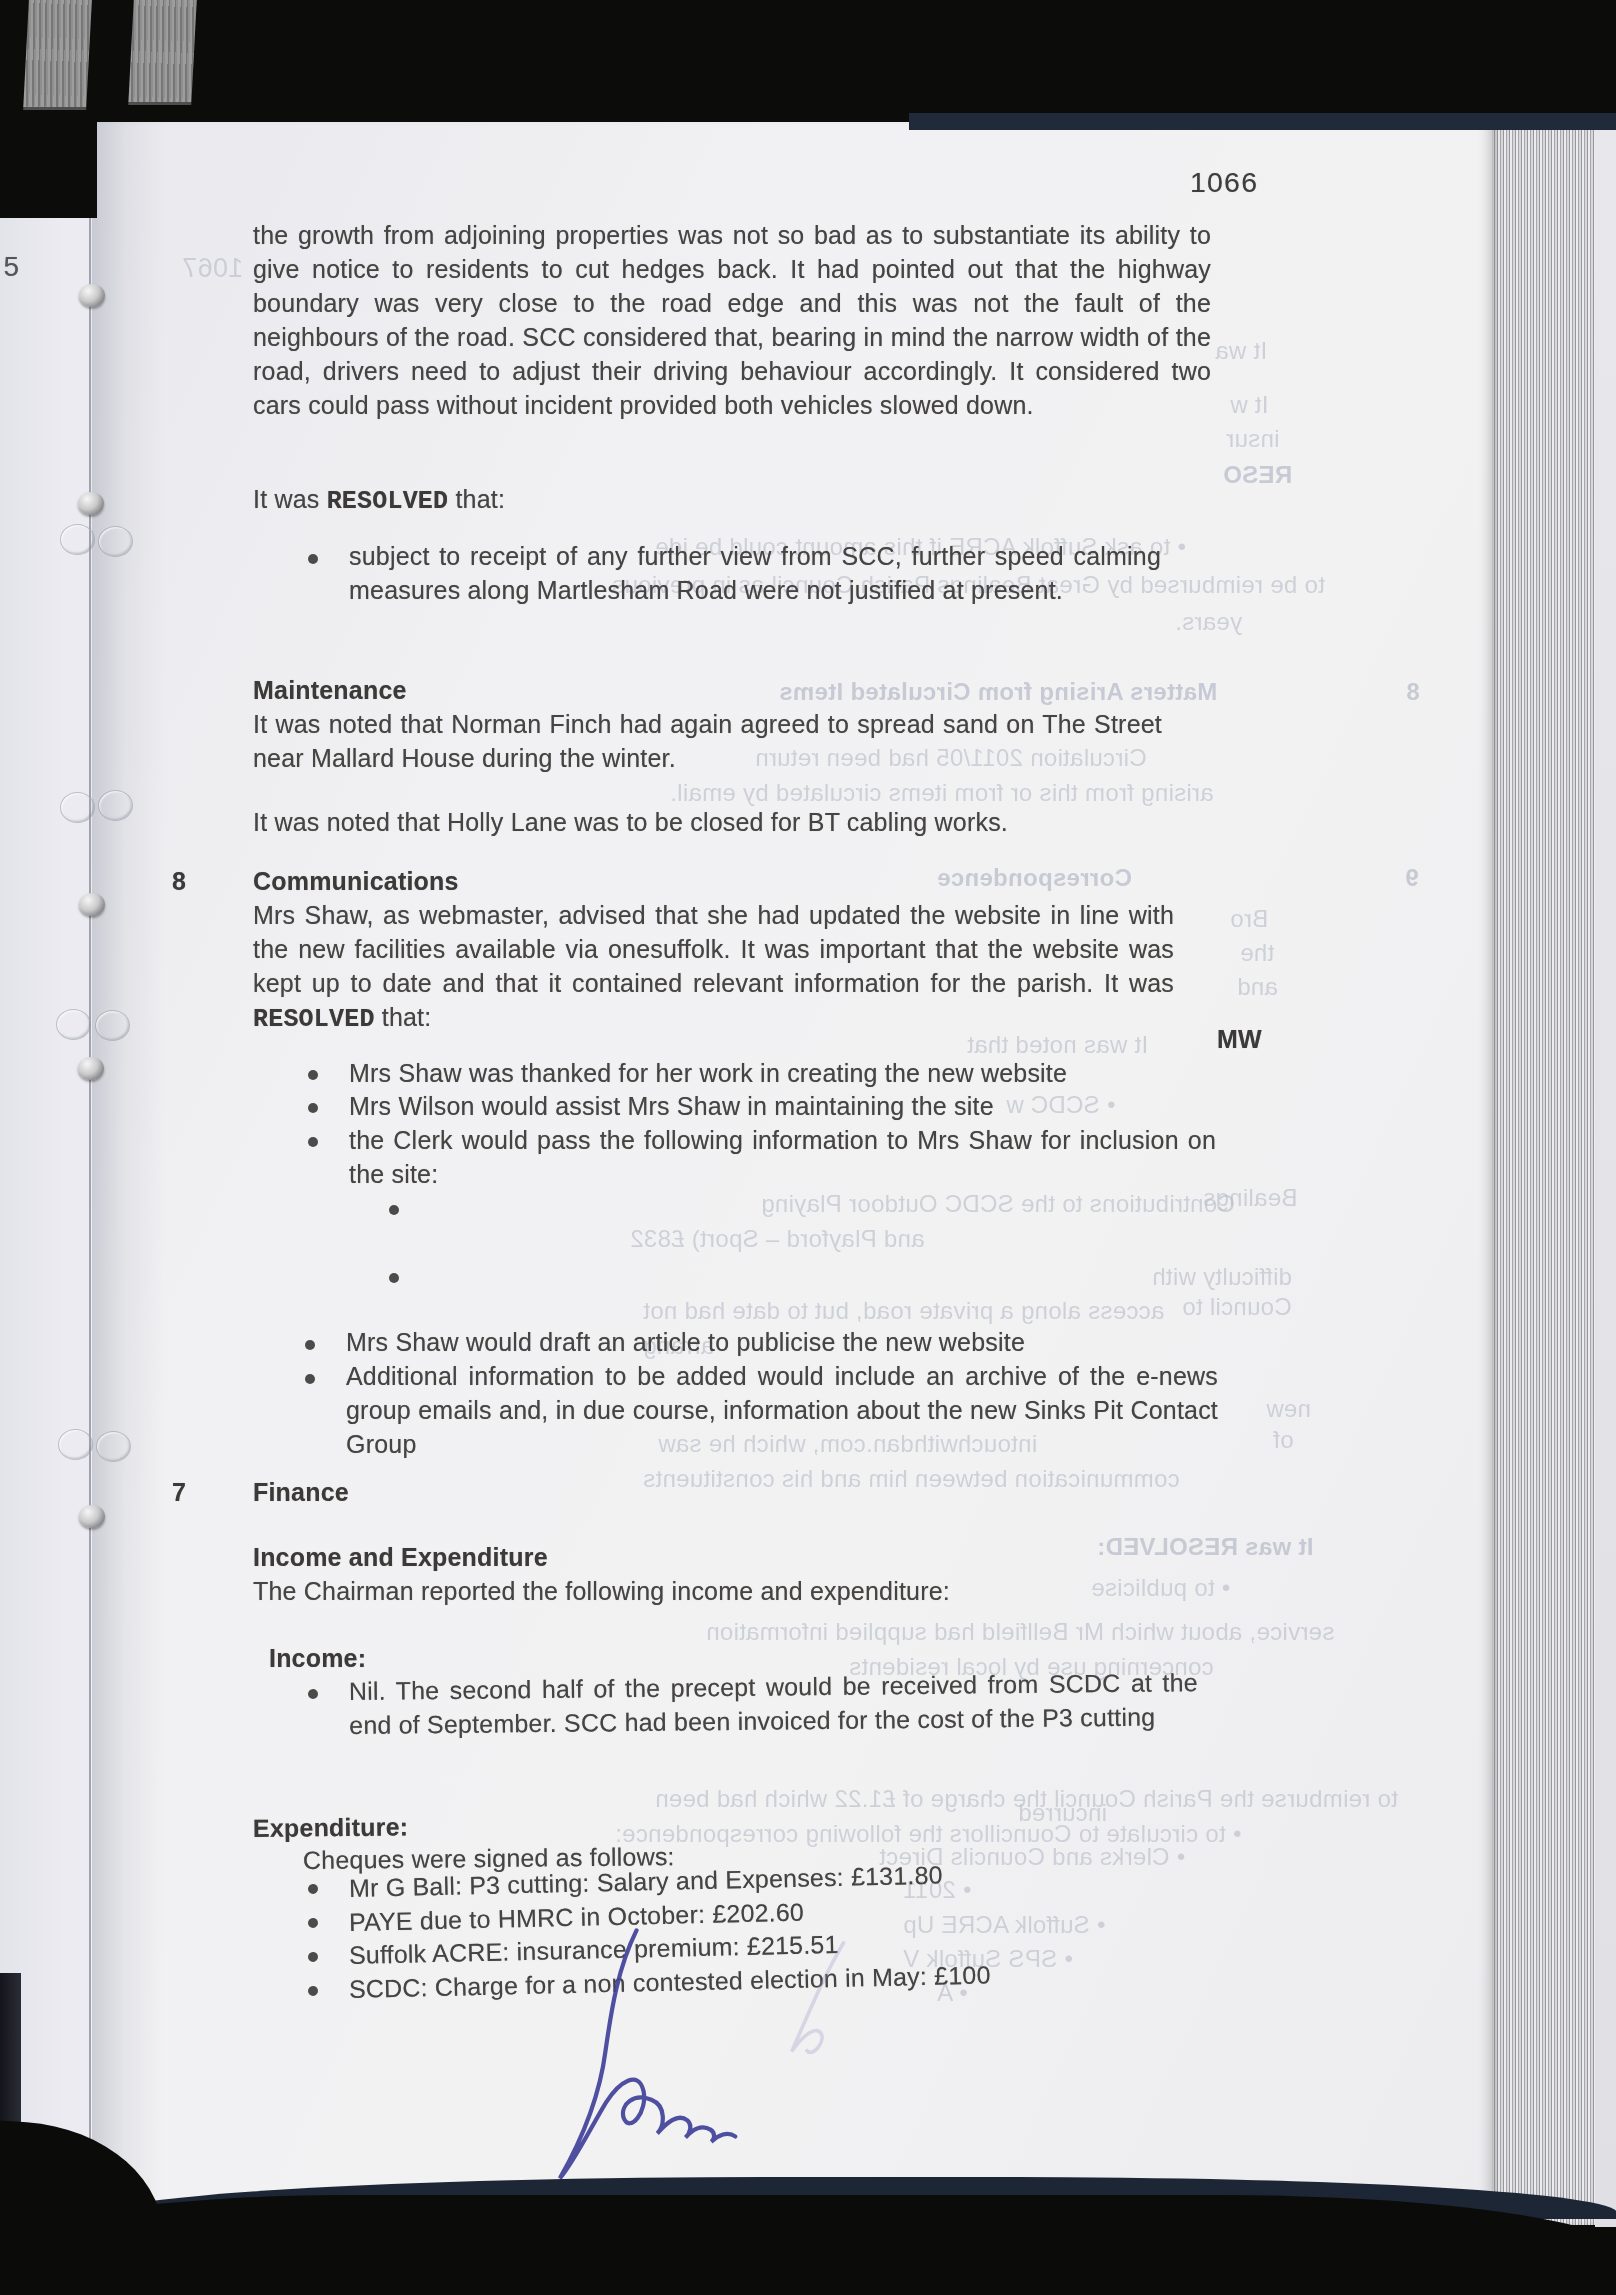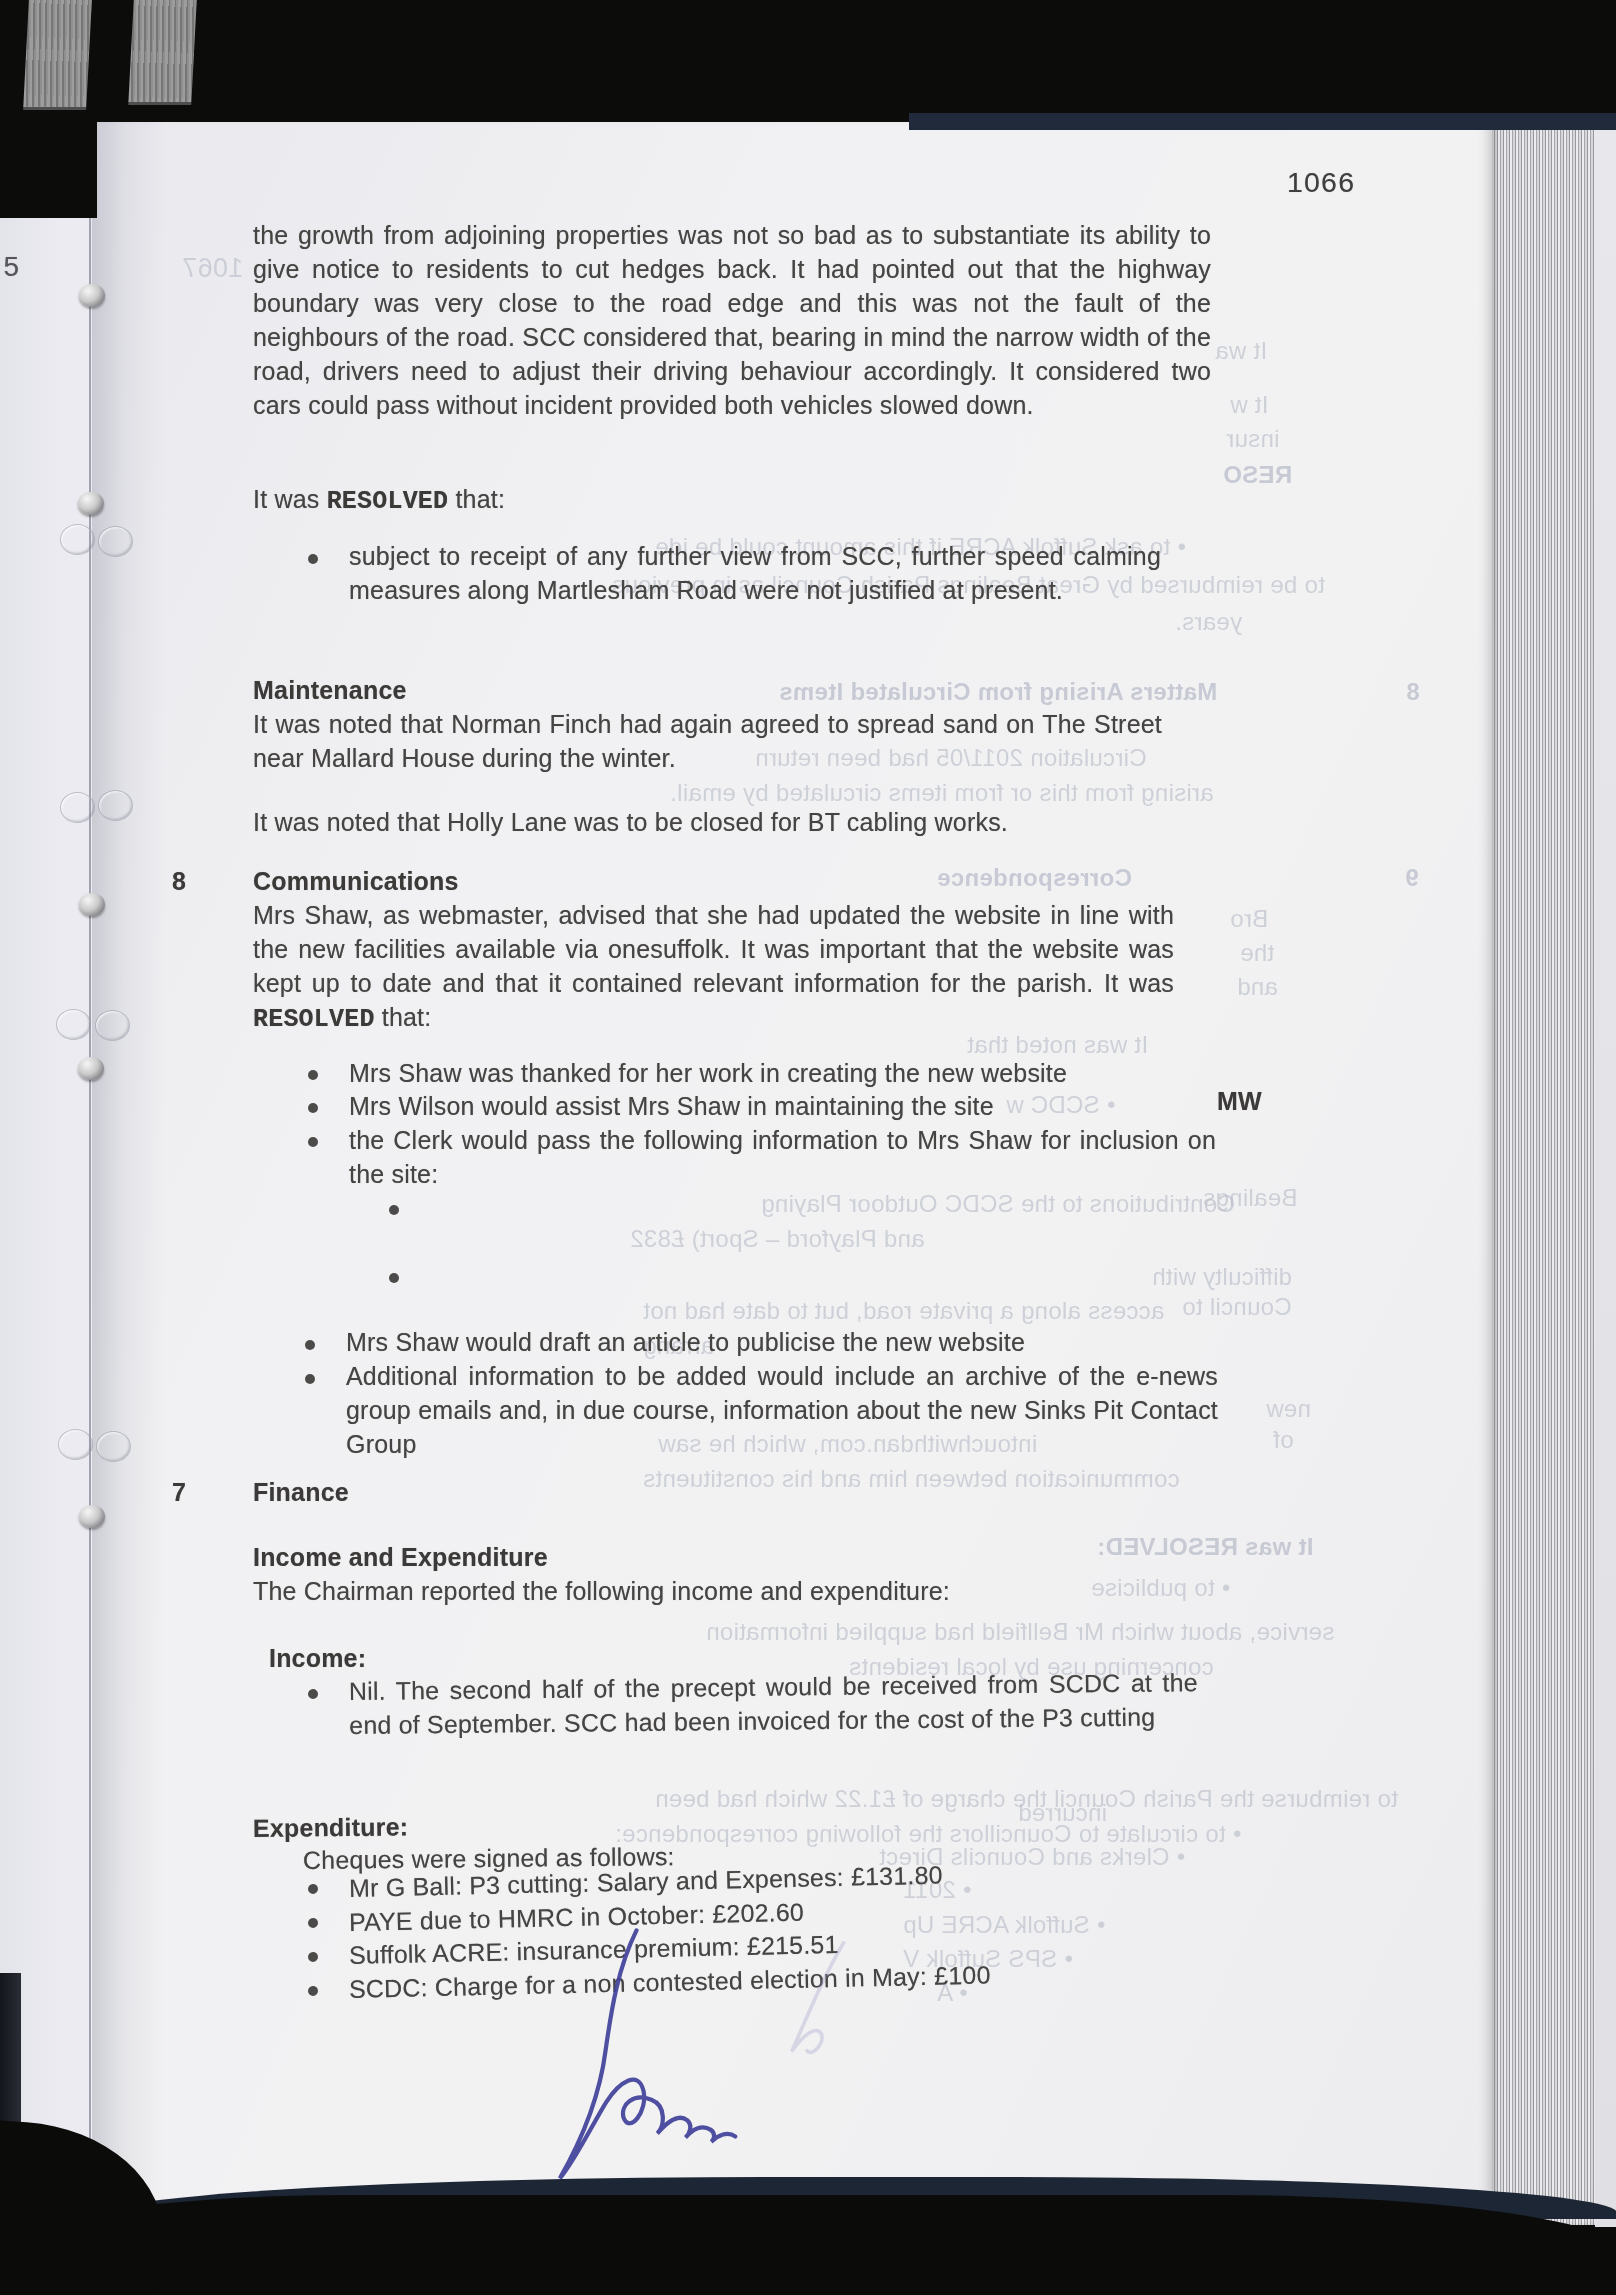--- a/index.html
+++ b/index.html
@@ -130,21 +130,21 @@
       <div class="ghost" style="left: 655px; top: 1783px;">to reimburse the Parish Council the charge of £1.22 which had been</div>
       <div class="ghost" style="left: 1018px; top: 1797px;">incurred</div>
       <div class="ghost" style="left: 615px; top: 1818px;">• to circulate to Councillors the following correspondence:</div>
       <div class="ghost" style="left: 879px; top: 1841px;">• Clerks and Councils Direct</div>
       <div class="ghost" style="left: 903px; top: 1874px;">• 2011</div>
       <div class="ghost" style="left: 903px; top: 1909px;">• Suffolk ACRE Up</div>
       <div class="ghost" style="left: 903px; top: 1943px;">• SPS Suffolk V</div>
       <div class="ghost" style="left: 937px; top: 1977px;">• A</div>
     </div>
 
-  <div class="t folio nw" style="left:1287px;top:165px;">1066</div>
+  <div class="t folio nw" style="left:1190px;top:165px;">1066</div>
   <div class="t edge5 nw" style="left:3.6px;top:250px;">5</div>
 
   <div class="t j" style="left:253px;top:218px;width:958px;">the growth from adjoining properties was not so bad as to substantiate its ability to give notice to residents to cut hedges back.  It had pointed out that the highway boundary was very close to the road edge and this was not the fault of the neighbours of the road.  SCC considered that, bearing in mind the narrow width of the road, drivers need to adjust their driving behaviour accordingly.  It considered two cars could pass without incident provided both vehicles slowed down.</div>
 
   <div class="t nw" style="left:253px;top:482px;"><span>It was </span><b>RESOLVED</b><span> that:</span></div>
 
   <div class="dot" style="left:308px;top:554px;"></div>
   <div class="t j" style="left:349px;top:539px;width:812px;">subject to receipt of any further view from SCC, further speed calming measures along Martlesham Road were not justified at present.</div>
 
   <div class="t b nw" style="left:253px;top:673px;">Maintenance</div>
@@ -152,21 +152,21 @@
   <div class="t nw" style="left:253px;top:805px;">It was noted that Holly Lane was to be closed for BT cabling works.</div>
 
   <div class="t b nw" style="left:172px;top:864px;">8</div>
   <div class="t b nw" style="left:253px;top:864px;">Communications</div>
   <div class="t j" style="left:253px;top:898px;width:921px;"><span>Mrs Shaw, as webmaster, advised that she had updated the website in line with the new facilities available via onesuffolk.  It was important that the website was kept up to date and that it contained relevant information for the parish.  It was </span><b>RESOLVED</b><span> that:</span></div>
 
   <div class="dot" style="left:308px;top:1070px;"></div>
   <div class="t nw" style="left:349px;top:1056px;">Mrs Shaw was thanked for her work in creating the new website</div>
   <div class="dot" style="left:308px;top:1103px;"></div>
   <div class="t nw" style="left:349px;top:1089px;">Mrs Wilson would assist Mrs Shaw in maintaining the site</div>
-  <div class="t b nw" style="left:1217px;top:1084px;">MW</div>
+  <div class="t b nw" style="left:1217px;top:1022px;">MW</div>
   <div class="dot" style="left:308px;top:1137px;"></div>
   <div class="t j" style="left:349px;top:1123px;width:867px;">the Clerk would pass the following information to Mrs Shaw for inclusion on the site:</div>
 
   <div class="dot" style="left:389px;top:1205px;"></div>
   <div class="dot" style="left:389px;top:1273px;"></div>
 
   <div class="dot" style="left:305px;top:1340px;"></div>
   <div class="t nw" style="left:346px;top:1325px;">Mrs Shaw would draft an article to publicise the new website</div>
   <div class="dot" style="left:305px;top:1374px;"></div>
   <div class="t j" style="left:346px;top:1359px;width:872px;">Additional information to be added would include an archive of the e-news group emails and, in due course, information about the new Sinks Pit Contact Group</div>

